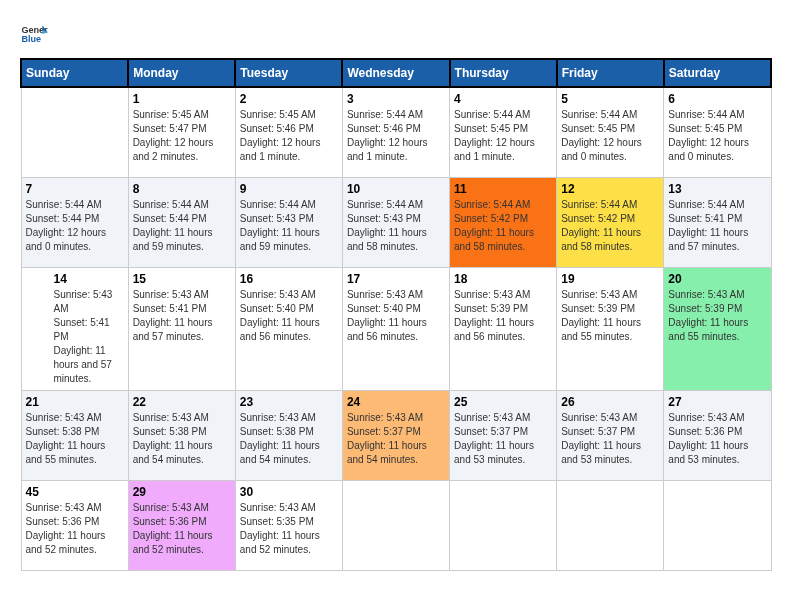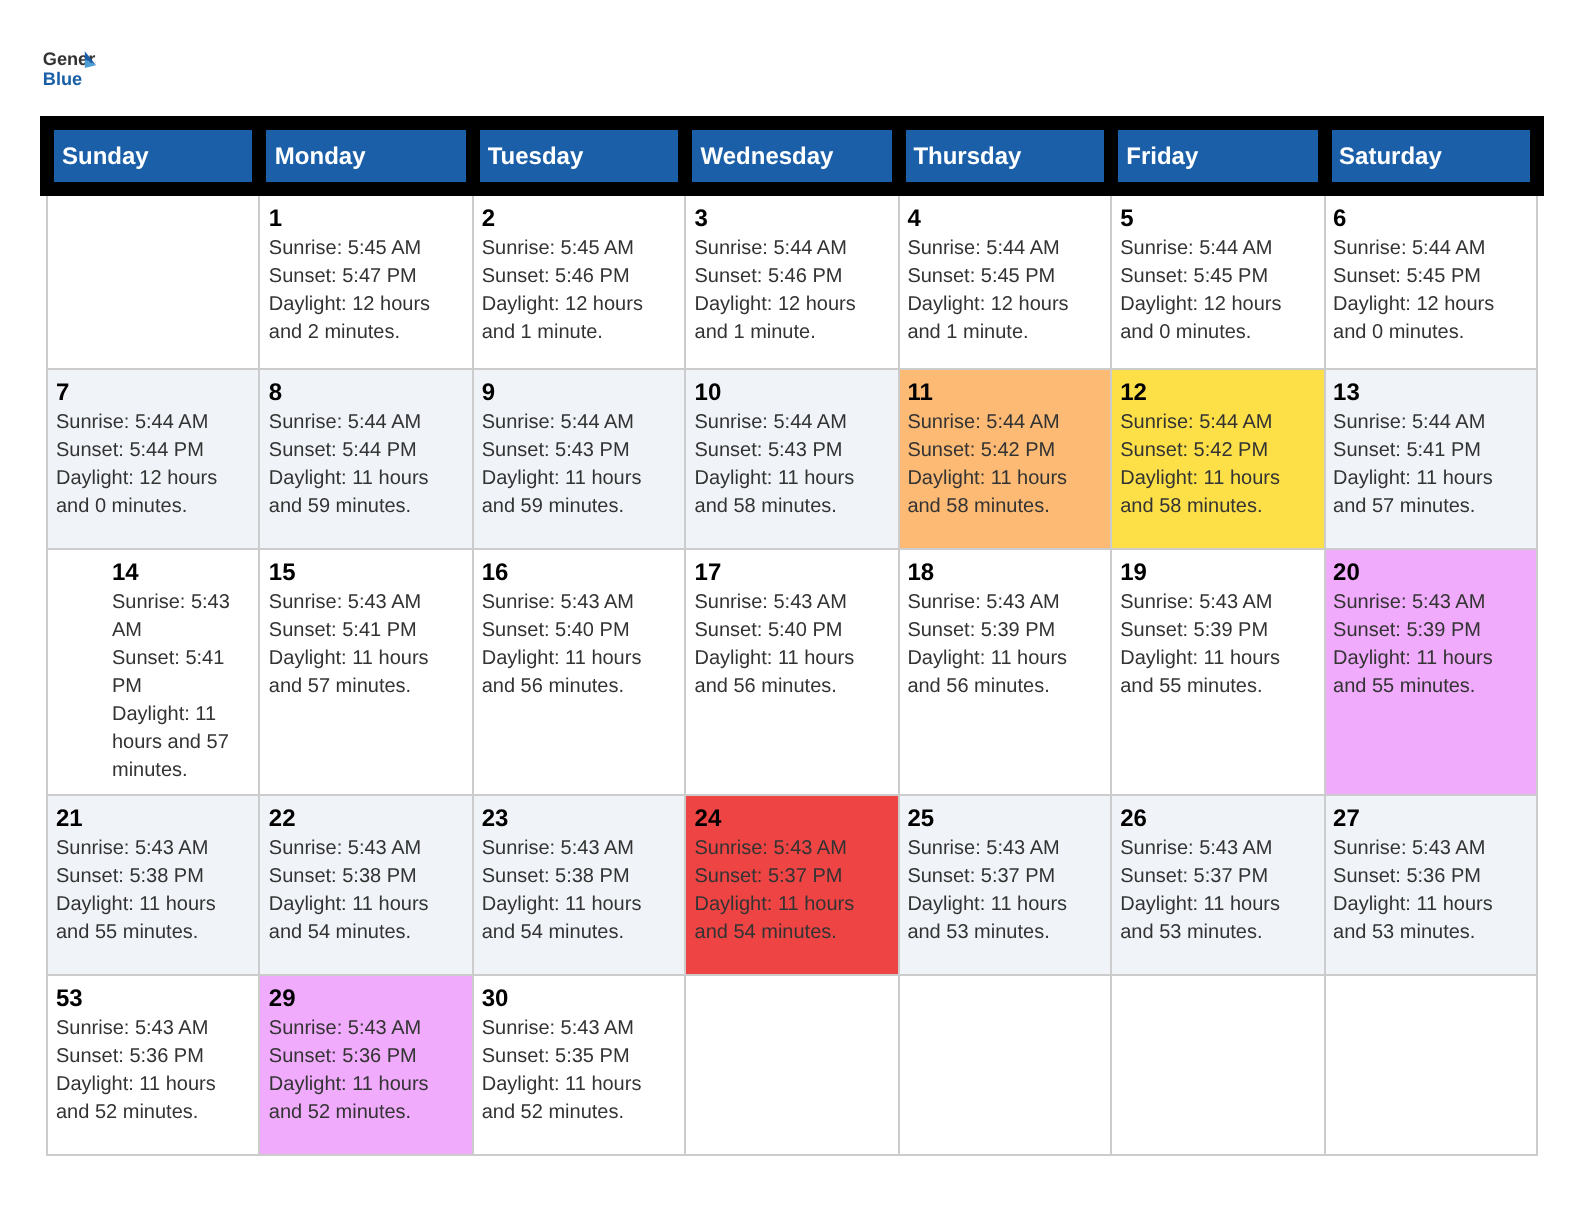--- a/index.html
+++ b/index.html
@@ -41,21 +41,21 @@
       width: 100%;
       border-collapse: collapse;
       font-size: 11px;
     }
     .calendar-table th {
       background-color: #1a5fa8;
       color: #fff;
       padding: 6px 4px;
       text-align: left;
       font-size: 12px;
-      border: 7px solid #000000;
+      border: 2px solid #000000;
     }
     .calendar-table td {
       border: 1px solid #ccc;
       vertical-align: top;
       padding: 4px;
       height: 90px;
       width: calc(100% / 7);
     }
     .day-number {
       font-weight: bold;
@@ -149,21 +149,21 @@
           <div class="day-info">Sunrise: 5:44 AM<br>Sunset: 5:44 PM<br>Daylight: 11 hours and 59 minutes.</div>
         </td>
         <td style="background-color: rgb(240, 244, 248);">
           <div class="day-number">9</div>
           <div class="day-info">Sunrise: 5:44 AM<br>Sunset: 5:43 PM<br>Daylight: 11 hours and 59 minutes.</div>
         </td>
         <td style="background-color: rgb(240, 244, 248);">
           <div class="day-number">10</div>
           <div class="day-info">Sunrise: 5:44 AM<br>Sunset: 5:43 PM<br>Daylight: 11 hours and 58 minutes.</div>
         </td>
-        <td style="background-color: #fdba74;">
+        <td style="background-color: #f97316;">
           <div class="day-number">11</div>
           <div class="day-info">Sunrise: 5:44 AM<br>Sunset: 5:42 PM<br>Daylight: 11 hours and 58 minutes.</div>
         </td>
         <td style="background-color: #fde047;">
           <div class="day-number">12</div>
           <div class="day-info">Sunrise: 5:44 AM<br>Sunset: 5:42 PM<br>Daylight: 11 hours and 58 minutes.</div>
         </td>
         <td style="background-color: rgb(240, 244, 248);">
           <div class="day-number">13</div>
           <div class="day-info">Sunrise: 5:44 AM<br>Sunset: 5:41 PM<br>Daylight: 11 hours and 57 minutes.</div>
@@ -187,58 +187,58 @@
           <div class="day-info">Sunrise: 5:43 AM<br>Sunset: 5:40 PM<br>Daylight: 11 hours and 56 minutes.</div>
         </td>
         <td style="background-color: rgb(255, 255, 255);">
           <div class="day-number">18</div>
           <div class="day-info">Sunrise: 5:43 AM<br>Sunset: 5:39 PM<br>Daylight: 11 hours and 56 minutes.</div>
         </td>
         <td style="background-color: rgb(255, 255, 255);">
           <div class="day-number">19</div>
           <div class="day-info">Sunrise: 5:43 AM<br>Sunset: 5:39 PM<br>Daylight: 11 hours and 55 minutes.</div>
         </td>
-        <td style="background-color: #f0abfc; margin-left: 40px;">
+        <td style="background-color: #86efac; margin-left: 40px;">
           <div class="day-number">20</div>
           <div class="day-info">Sunrise: 5:43 AM<br>Sunset: 5:39 PM<br>Daylight: 11 hours and 55 minutes.</div>
         </td>
       </tr>
       <tr>
         <td style="background-color: rgb(240, 244, 248);">
           <div class="day-number">21</div>
           <div class="day-info">Sunrise: 5:43 AM<br>Sunset: 5:38 PM<br>Daylight: 11 hours and 55 minutes.</div>
         </td>
         <td style="background-color: rgb(240, 244, 248);">
           <div class="day-number">22</div>
           <div class="day-info">Sunrise: 5:43 AM<br>Sunset: 5:38 PM<br>Daylight: 11 hours and 54 minutes.</div>
         </td>
         <td style="background-color: rgb(240, 244, 248);">
           <div class="day-number">23</div>
           <div class="day-info">Sunrise: 5:43 AM<br>Sunset: 5:38 PM<br>Daylight: 11 hours and 54 minutes.</div>
         </td>
-        <td style="background-color: #ef4444;">
+        <td style="background-color: #fdba74;">
           <div class="day-number">24</div>
           <div class="day-info">Sunrise: 5:43 AM<br>Sunset: 5:37 PM<br>Daylight: 11 hours and 54 minutes.</div>
         </td>
         <td style="background-color: rgb(240, 244, 248); margin-top: 14px;">
           <div class="day-number">25</div>
           <div class="day-info">Sunrise: 5:43 AM<br>Sunset: 5:37 PM<br>Daylight: 11 hours and 53 minutes.</div>
         </td>
         <td style="background-color: rgb(240, 244, 248);">
           <div class="day-number">26</div>
           <div class="day-info">Sunrise: 5:43 AM<br>Sunset: 5:37 PM<br>Daylight: 11 hours and 53 minutes.</div>
         </td>
         <td style="background-color: rgb(240, 244, 248);">
           <div class="day-number">27</div>
           <div class="day-info">Sunrise: 5:43 AM<br>Sunset: 5:36 PM<br>Daylight: 11 hours and 53 minutes.</div>
         </td>
       </tr>
       <tr>
         <td style="background-color: rgb(255, 255, 255);">
-          <div class="day-number">53</div>
+          <div class="day-number">45</div>
           <div class="day-info">Sunrise: 5:43 AM<br>Sunset: 5:36 PM<br>Daylight: 11 hours and 52 minutes.</div>
         </td>
         <td style="background-color: #f0abfc;">
           <div class="day-number">29</div>
           <div class="day-info">Sunrise: 5:43 AM<br>Sunset: 5:36 PM<br>Daylight: 11 hours and 52 minutes.</div>
         </td>
         <td style="background-color: rgb(255, 255, 255);">
           <div class="day-number">30</div>
           <div class="day-info">Sunrise: 5:43 AM<br>Sunset: 5:35 PM<br>Daylight: 11 hours and 52 minutes.</div>
         </td>

